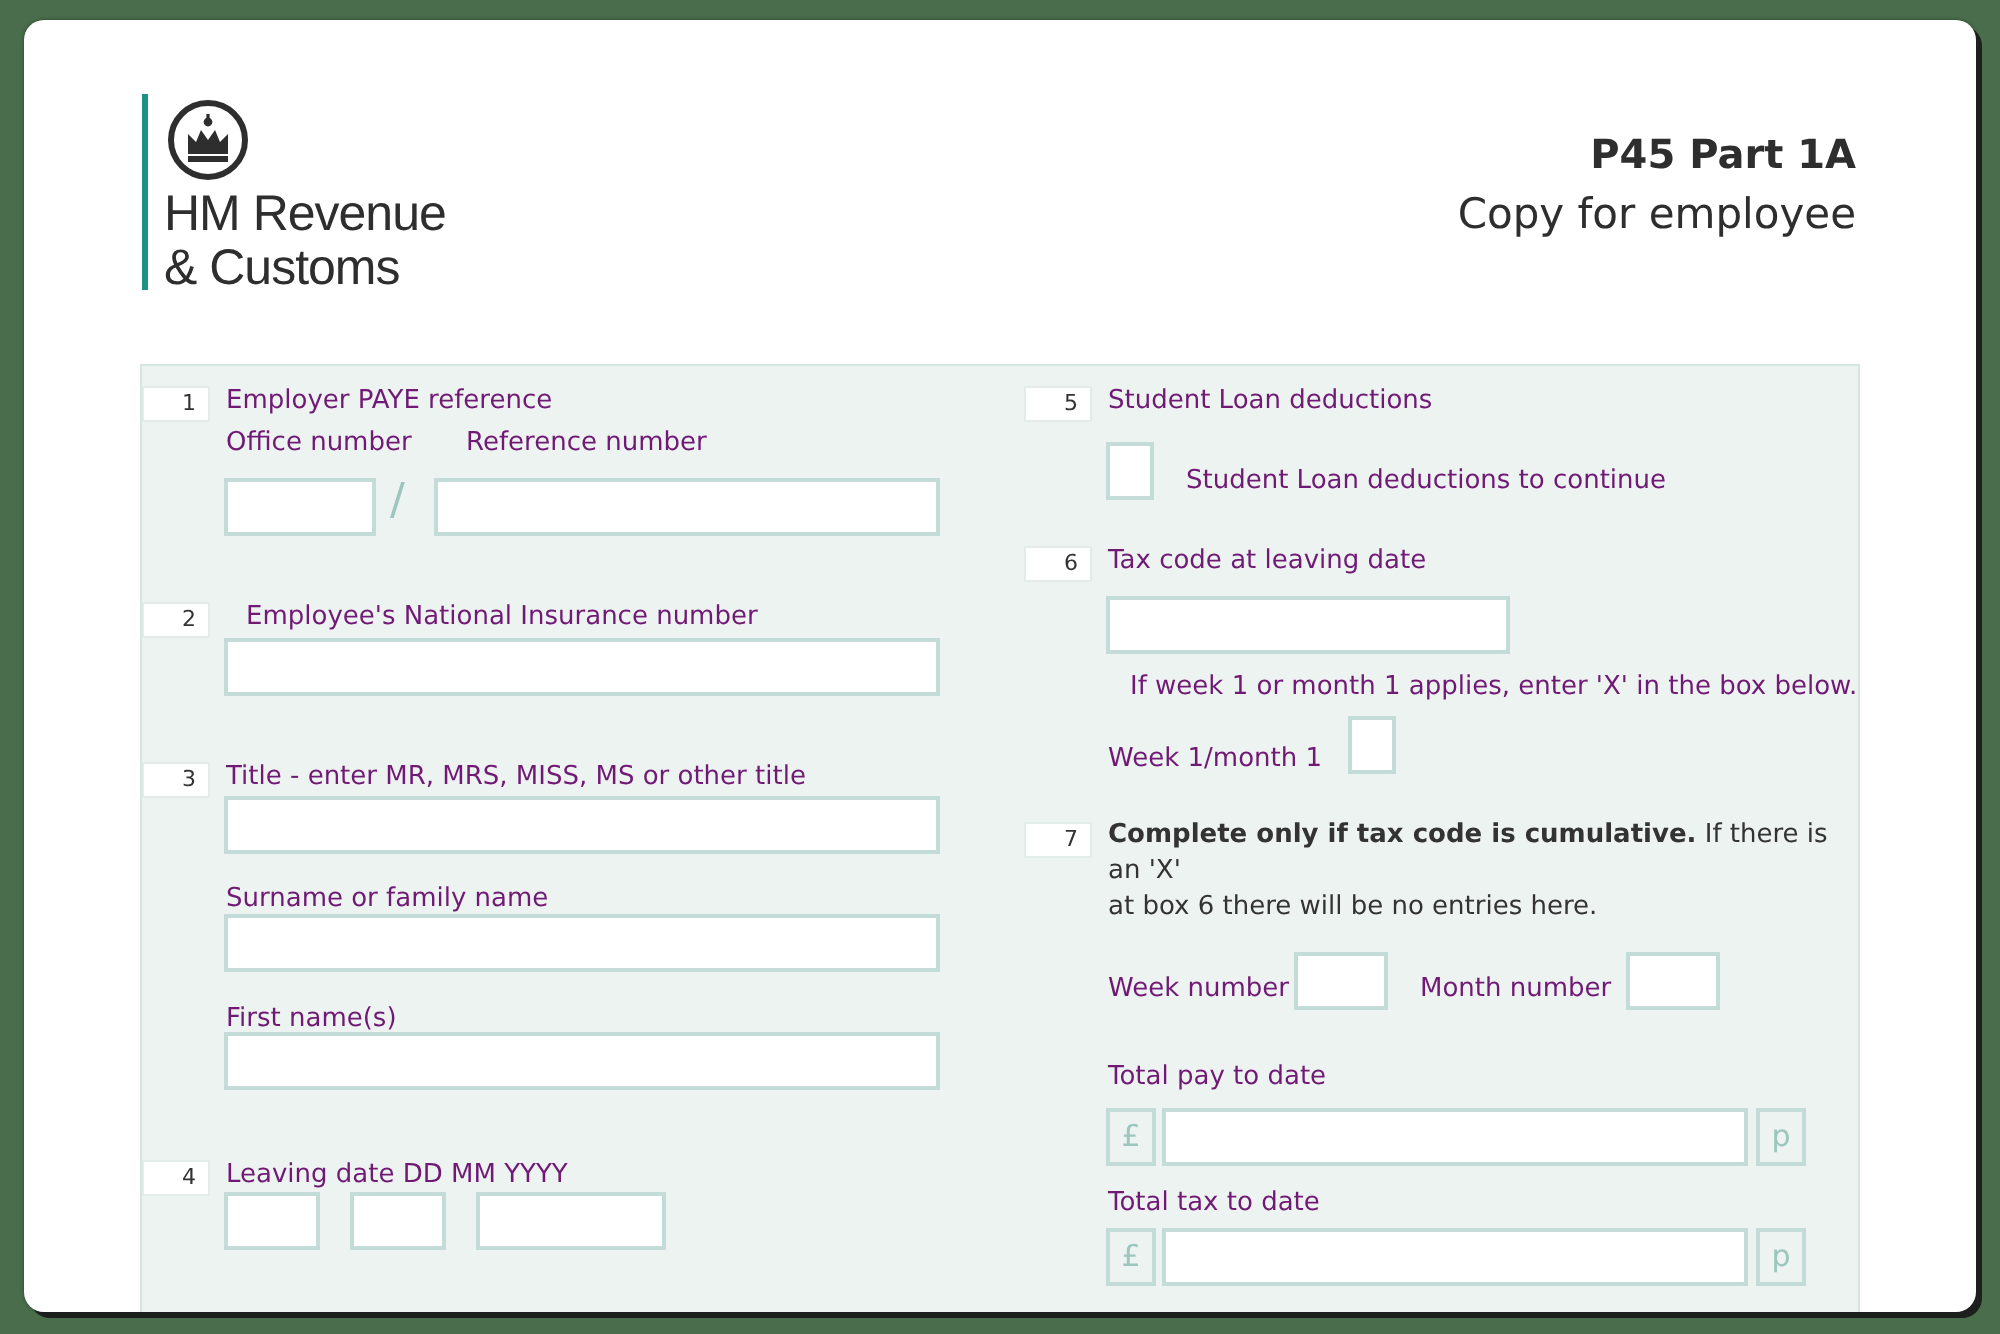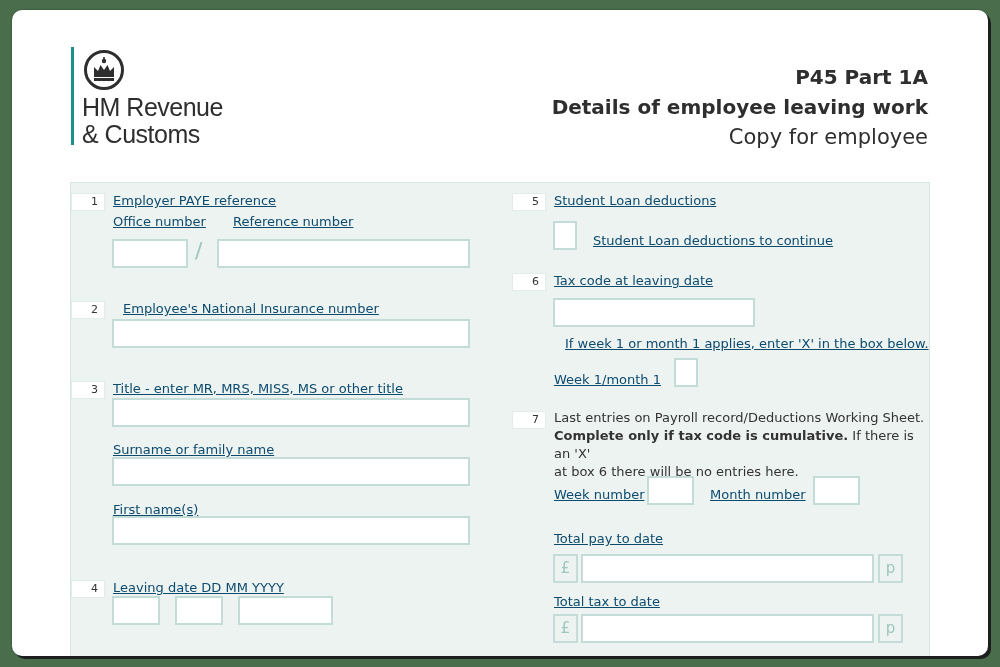--- a/index.html
+++ b/index.html
@@ -48,21 +48,21 @@
       border-top: 1px solid #d5e6e2;
       border-left: 1px solid #d5e6e2;
       border-right: 1px solid #d5e6e2;
     }
     .qnum {
       position: absolute; width: 34px; height: 18px;
       background: #ffffff; border: 1px solid #e2ecea;
       font-size: 11px; text-align: right; padding-right: 6px; line-height: 16px;
       color: #333;
     }
-    .lbl { position: absolute; font-size: 13px; color: #0c4a6e; white-space: nowrap; line-height: 16px; text-decoration: underline; }
+    .lbl { position: absolute; font-size: 13px; color: #701a75; white-space: nowrap; line-height: 16px; }
     .box {
       position: absolute; background: #ffffff;
       border: 2px solid #c3dcd7;
     }
     .slash {
       position: absolute; font-size: 22px; color: #9cc6be;
     }
     .unit {
       position: absolute; border: 2px solid #c3dcd7; background: #edf3f1;
       color: #9cc6be; font-size: 15px; text-align: center; line-height: 24px;
@@ -83,21 +83,20 @@
     <circle cx="21" cy="12" r="2.2" fill="#2e2e2e"></circle>
     <rect x="20.2" y="8" width="1.6" height="6" fill="#2e2e2e"></rect>
   </svg>
   <div class="logo-text">
     <div>HM Revenue</div>
     <div>&amp; Customs</div>
   </div>
 
   <div class="title-block">
     <div class="title-line1">P45 Part 1A</div>
-    <div class="title-line2">Details of employee leaving work</div>
     <div class="title-line3">Copy for employee</div>
   </div>
 
   <div class="panel">
 
     <div class="qnum" style="left:0;top:10px;">1</div>
     <div class="lbl" style="left:42px;top:10px;">Employer PAYE reference</div>
     <div class="lbl" style="left:42px;top:31px;">Office number</div>
     <div class="lbl" style="left:162px;top:31px;">Reference number</div>
     <div class="box" style="left:41px;top:56px;width:76px;height:29px;"></div>
@@ -129,21 +128,20 @@
 
     <div class="qnum" style="left:441px;top:90px;">6</div>
     <div class="lbl" style="left:483px;top:90px;">Tax code at leaving date</div>
     <div class="box" style="left:482px;top:115px;width:202px;height:29px;"></div>
     <div class="lbl" style="left:483px;top:153px;margin-left:11px;">If week 1 or month 1 applies, enter 'X' in the box below.</div>
     <div class="lbl" style="left:483px;top:189px;">Week 1/month 1</div>
     <div class="box" style="left:603px;top:175px;width:24px;height:29px;"></div>
 
     <div class="qnum" style="left:441px;top:228px;">7</div>
     <div class="para" style="left:483px;top:226px;">
-      <div>Last entries on Payroll record/Deductions Working Sheet.</div>
       <div><span class="bold">Complete only if tax code is cumulative.</span><span> If there is an 'X'</span></div>
       <div>at box 6 there will be no entries here.</div>
     </div>
     <div class="lbl" style="left:483px;top:304px;">Week number</div>
     <div class="box" style="left:576px;top:293px;width:47px;height:29px;"></div>
     <div class="lbl" style="left:639px;top:304px;">Month number</div>
     <div class="box" style="left:742px;top:293px;width:47px;height:29px;"></div>
 
     <div class="lbl" style="left:483px;top:348px;text-align:center;">Total pay to date</div>
     <div class="unit" style="left:482px;top:371px;width:25px;height:29px;">£</div>

